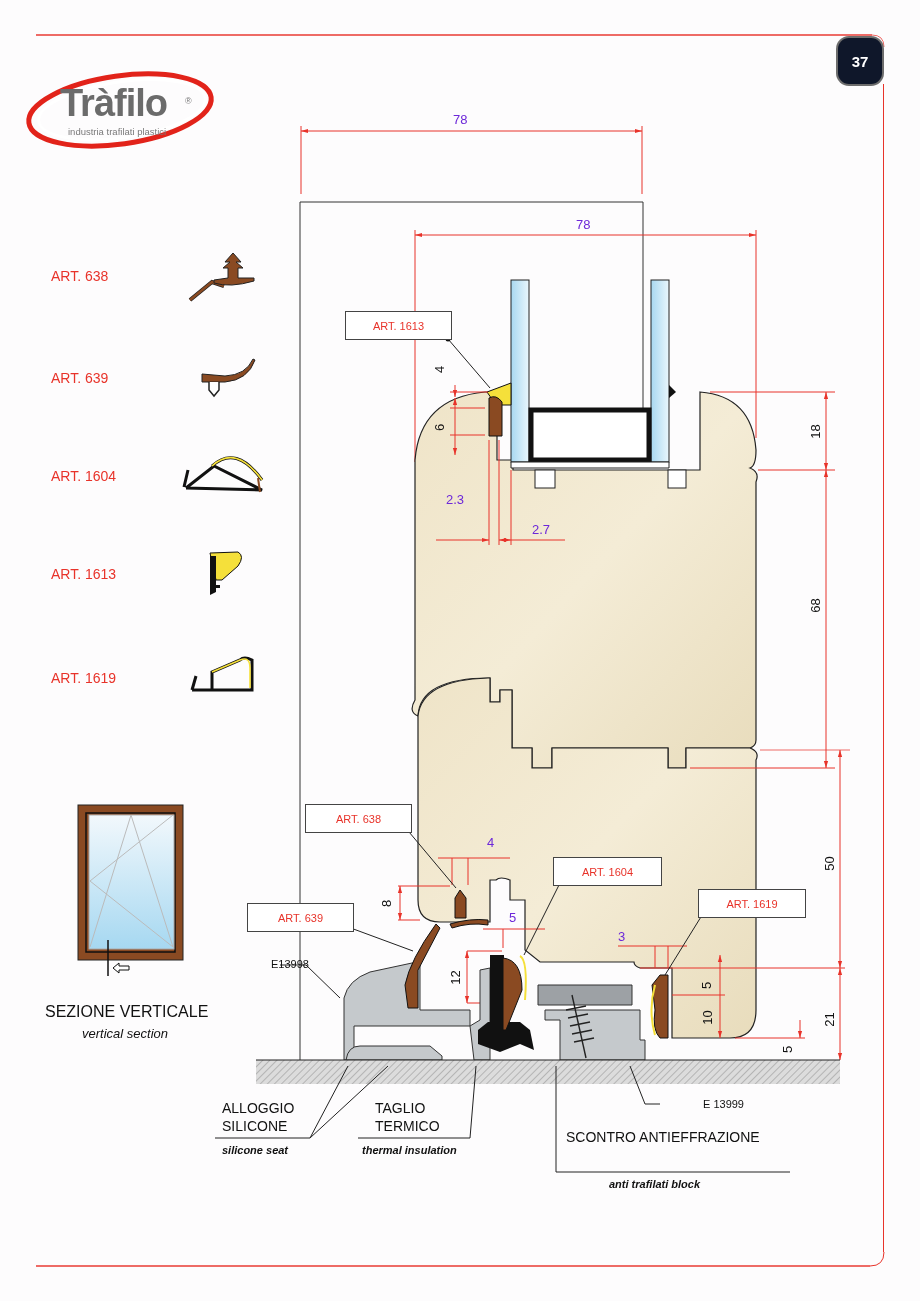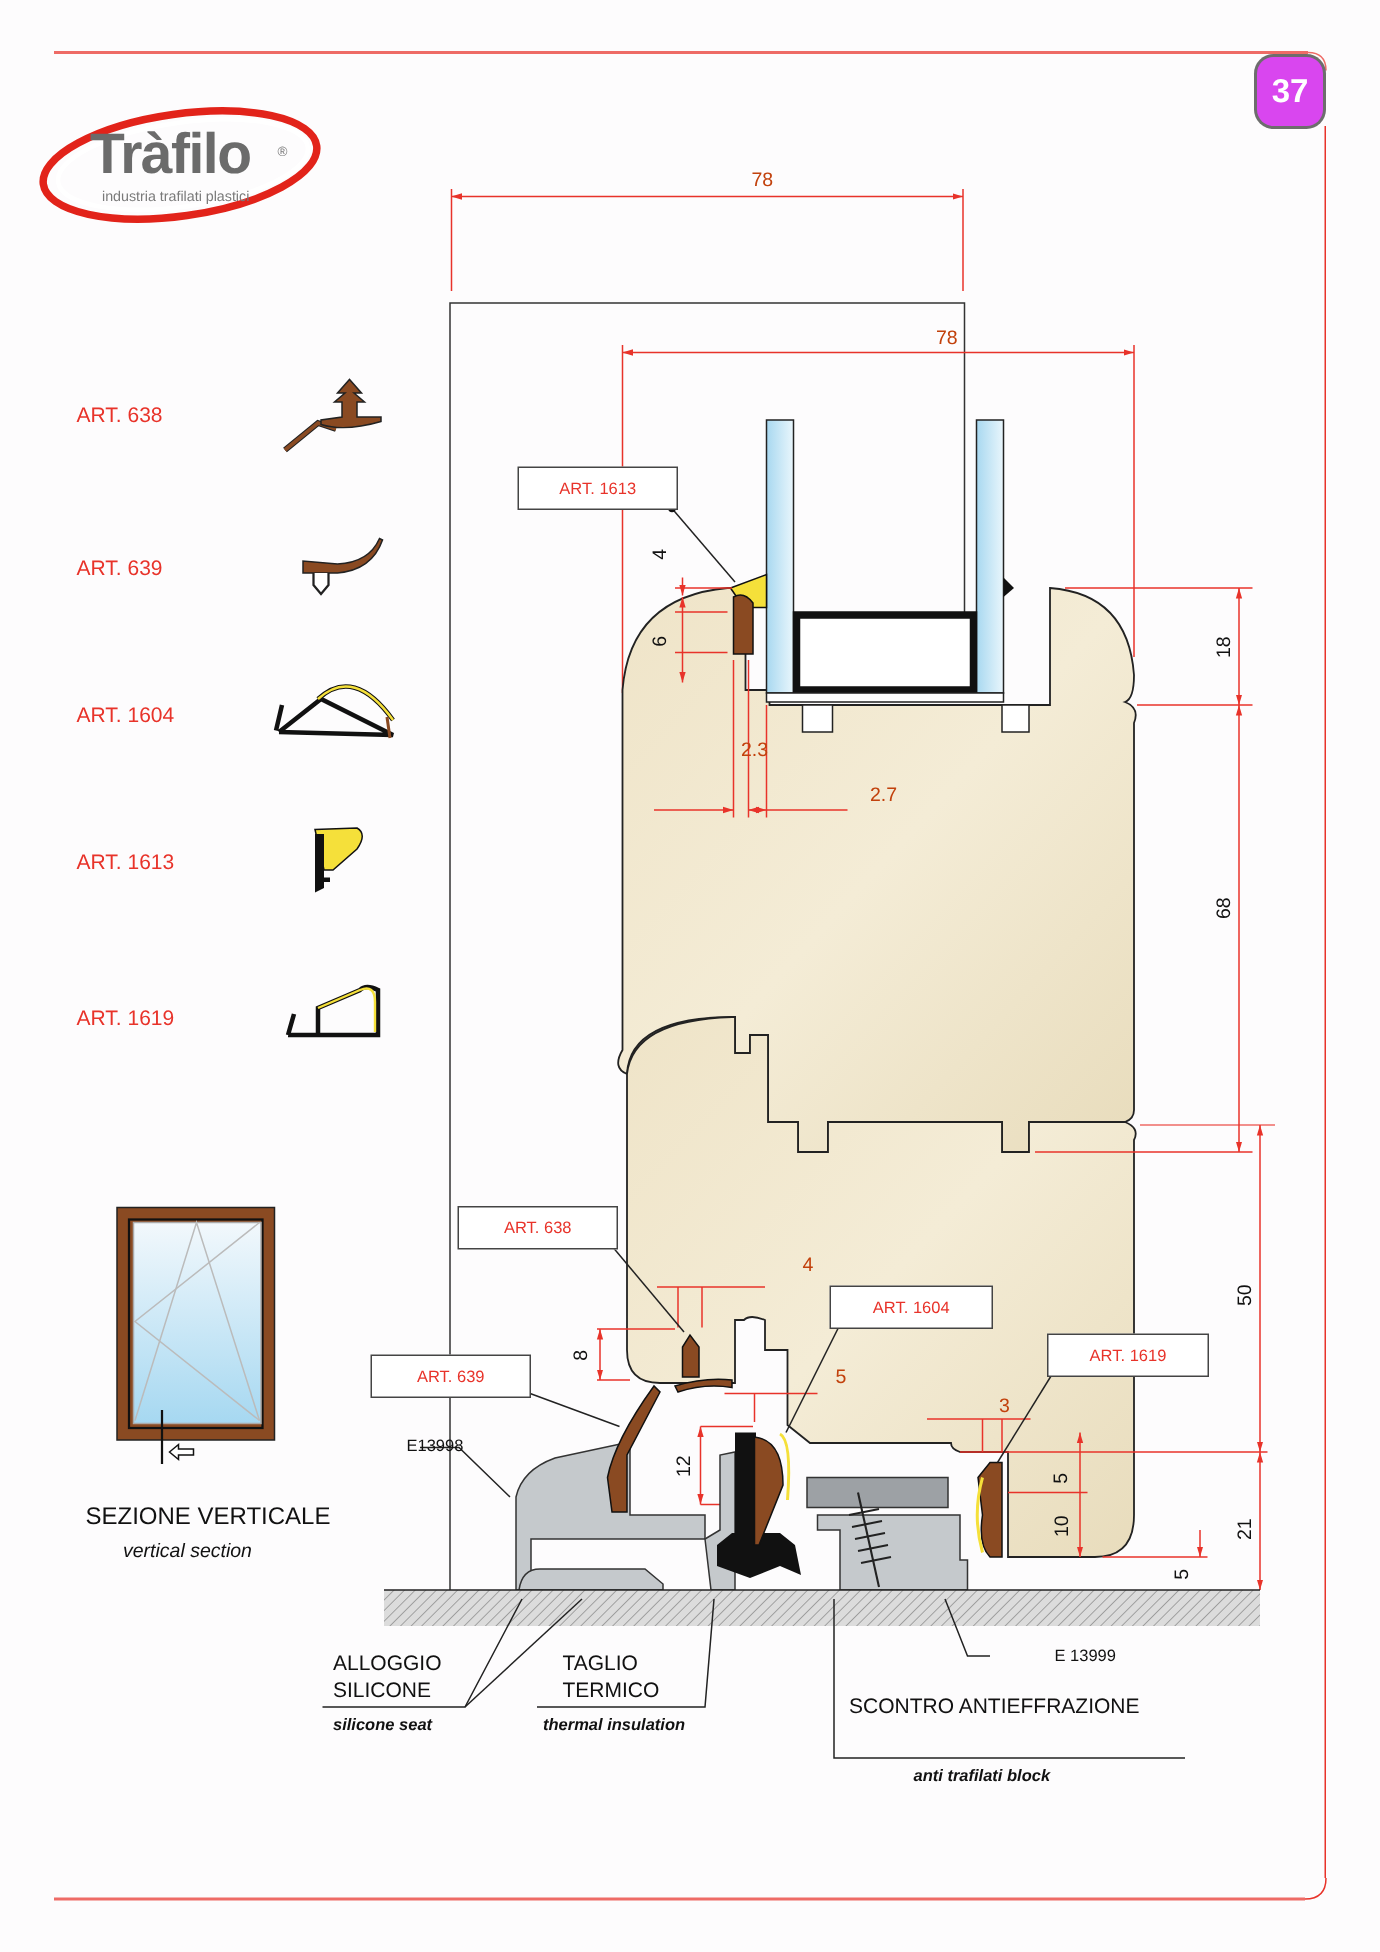--- a/index.html
+++ b/index.html
@@ -1,27 +1,27 @@
 <!DOCTYPE html>
 <html><head>
 <meta charset="utf-8">
 <style>
   html,body{margin:0;padding:0;background:#fdfcfd;}
   body{width:920px;height:1301px;position:relative;overflow:hidden;font-family:"Liberation Sans",sans-serif;}
   .abs{position:absolute;}
   #frame{left:0;top:0;width:920px;height:1301px;}
   .legend-label{position:absolute;left:51px;font-size:14px;color:#e8332a;}
-  .page-badge{position:absolute;left:838px;top:38px;width:44px;height:46px;background:#d946ef;border-radius:11px;box-shadow:0 0 0 2px #6d6d6d;color:#fff;font-weight:bold;font-size:22px;display:flex;align-items:center;justify-content:center;}
+  .page-badge{position:absolute;left:838px;top:38px;width:44px;height:46px;background:#0f172a;border-radius:11px;box-shadow:0 0 0 2px #6d6d6d;color:#fff;font-weight:bold;font-size:15px;display:flex;align-items:center;justify-content:center;}
   .logo-text{position:absolute;left:60px;top:82px;font-size:38px;font-weight:bold;color:#6b6b6b;letter-spacing:-1px;}
   .logo-sub{position:absolute;left:68px;top:126px;font-size:9.5px;color:#7a7a7a;}
   .logo-reg{position:absolute;left:185px;top:96px;font-size:9px;color:#7a7a7a;}
   .callout{position:absolute;background:#fff;border:1px solid #444;color:#e8332a;font-size:11px;display:flex;align-items:center;justify-content:center;}
-  .dim{position:absolute;font-size:13px;color:#c2410c;margin-left:48px;}
+  .dim{position:absolute;font-size:13px;color:#6d28d9;}
   .dim-v{position:absolute;font-size:13px;color:#111;transform:rotate(-90deg);transform-origin:center;}
-  .caption-main{position:absolute;font-size:16px;color:#111;margin-left:12px;}
+  .caption-main{position:absolute;font-size:16px;color:#111;}
   .caption-it{position:absolute;font-size:13px;font-style:italic;color:#111;}
   .note{position:absolute;font-size:14px;color:#111;line-height:20px;}
   .note-it{position:absolute;font-size:11px;font-style:italic;color:#111;font-weight:bold;}
   .small{position:absolute;font-size:11px;color:#111;margin-left:40px;}
 </style>
 </head>
 <body>
 
 <svg id="frame" class="abs" width="920" height="1301" viewBox="0 0 920 1301" xmlns="http://www.w3.org/2000/svg">
   <defs>

